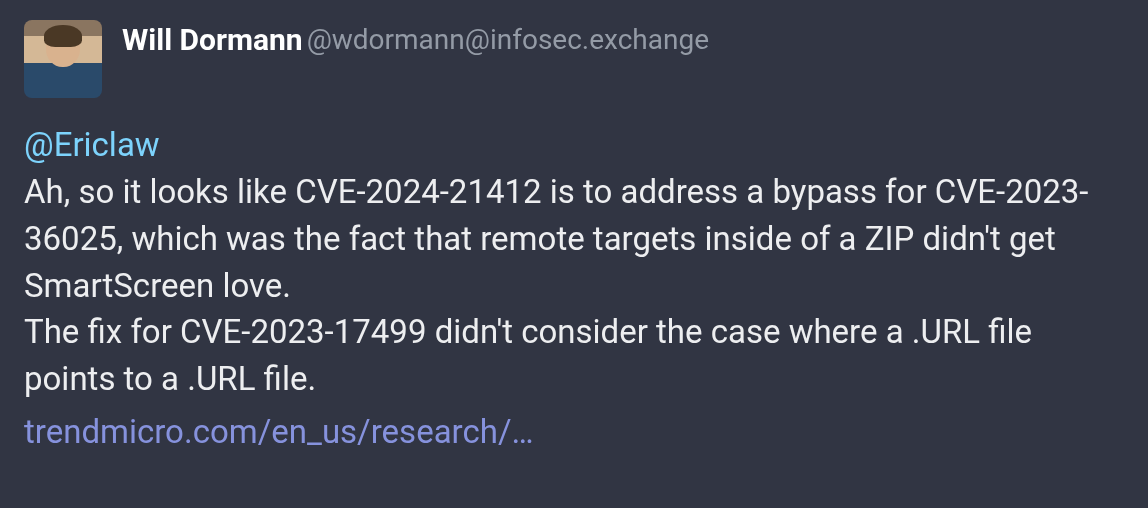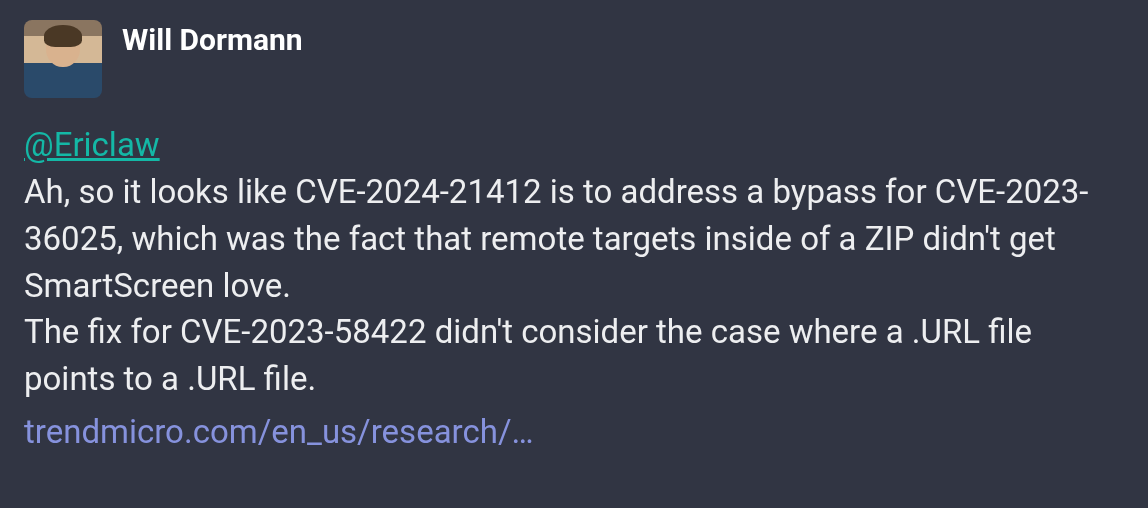--- a/index.html
+++ b/index.html
@@ -70,42 +70,42 @@
       font-weight: 400;
       line-height: 1.3;
     }
     .content {
       color: #ffffff;
       font-size: 33px;
       line-height: 1.42;
       font-weight: 400;
     }
     .mention {
-      color: #14b8a6;
+      color: #7dd3fc;
       display: block;
-      text-decoration: underline;
     }
     .body-text {
       color: #edeef0;
     }
     .link {
       color: #8692dd;
       display: block;
       margin-top: 6px;
     }
   </style>
 </head>
 <body>
 
 <div class="post">
   <div class="header">
     <div class="avatar"></div>
     <div class="name-block">
       <span class="display-name">Will Dormann</span>
+      <span class="handle">@wdormann@infosec.exchange</span>
     </div>
   </div>
   <div class="content">
     <span class="mention">@Ericlaw</span>
     <span class="body-text">Ah, so it looks like CVE-2024-21412 is to address a bypass for CVE-2023-36025, which was the fact that remote targets inside of a ZIP didn't get SmartScreen love.</span><br>
-    <span class="body-text">The fix for CVE-2023-58422 didn't consider the case where a .URL file points to a .URL file.</span>
+    <span class="body-text">The fix for CVE-2023-17499 didn't consider the case where a .URL file points to a .URL file.</span>
     <span class="link">trendmicro.com/en_us/research/…</span>
   </div>
 </div>
 
 </body></html>

